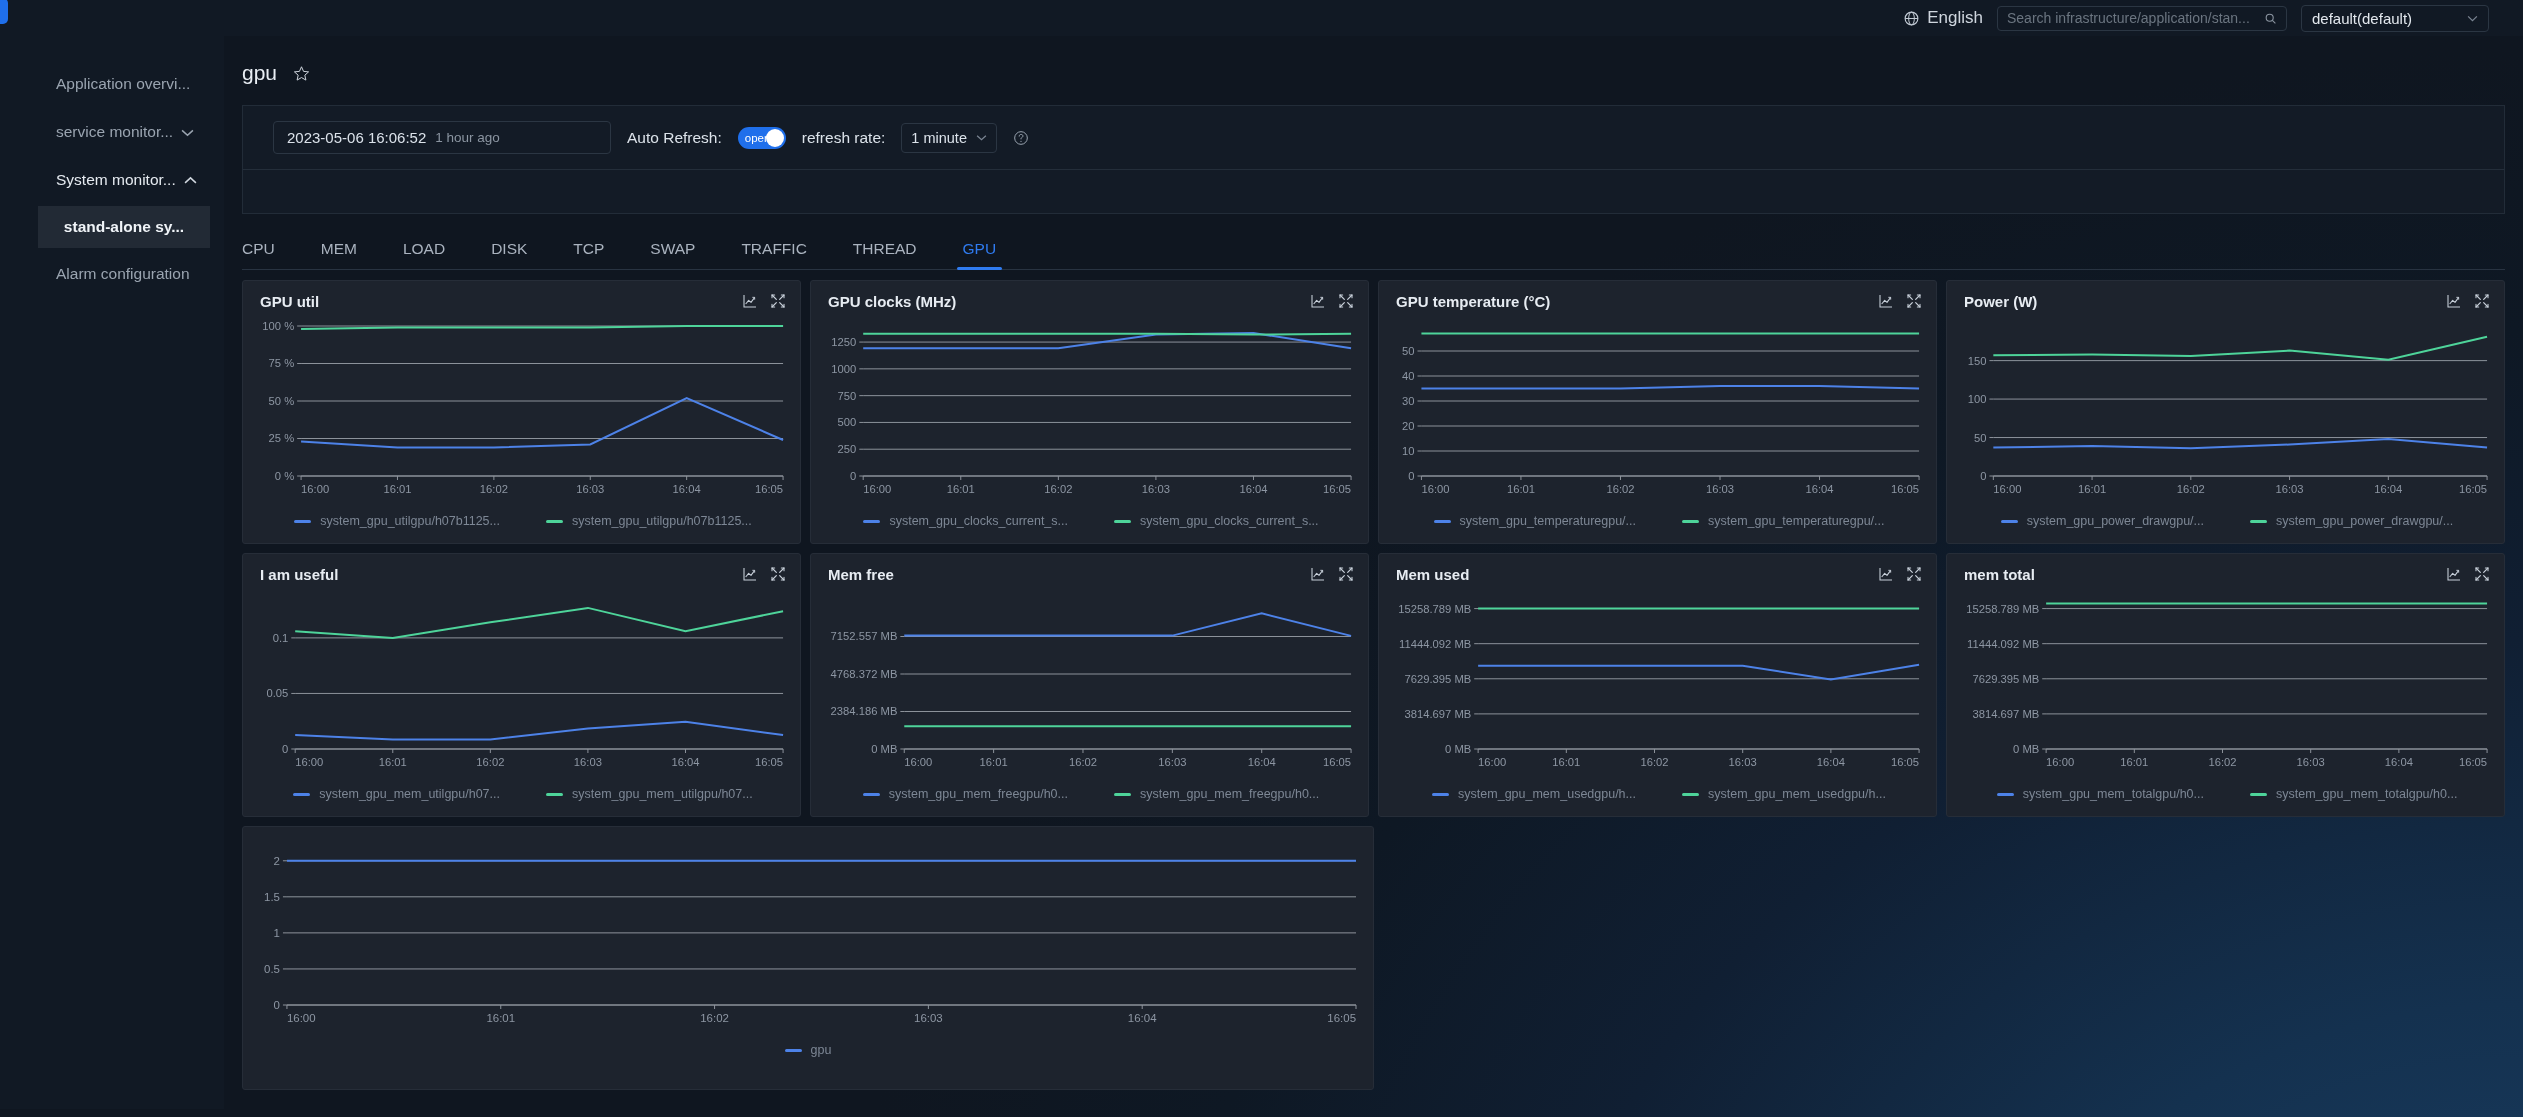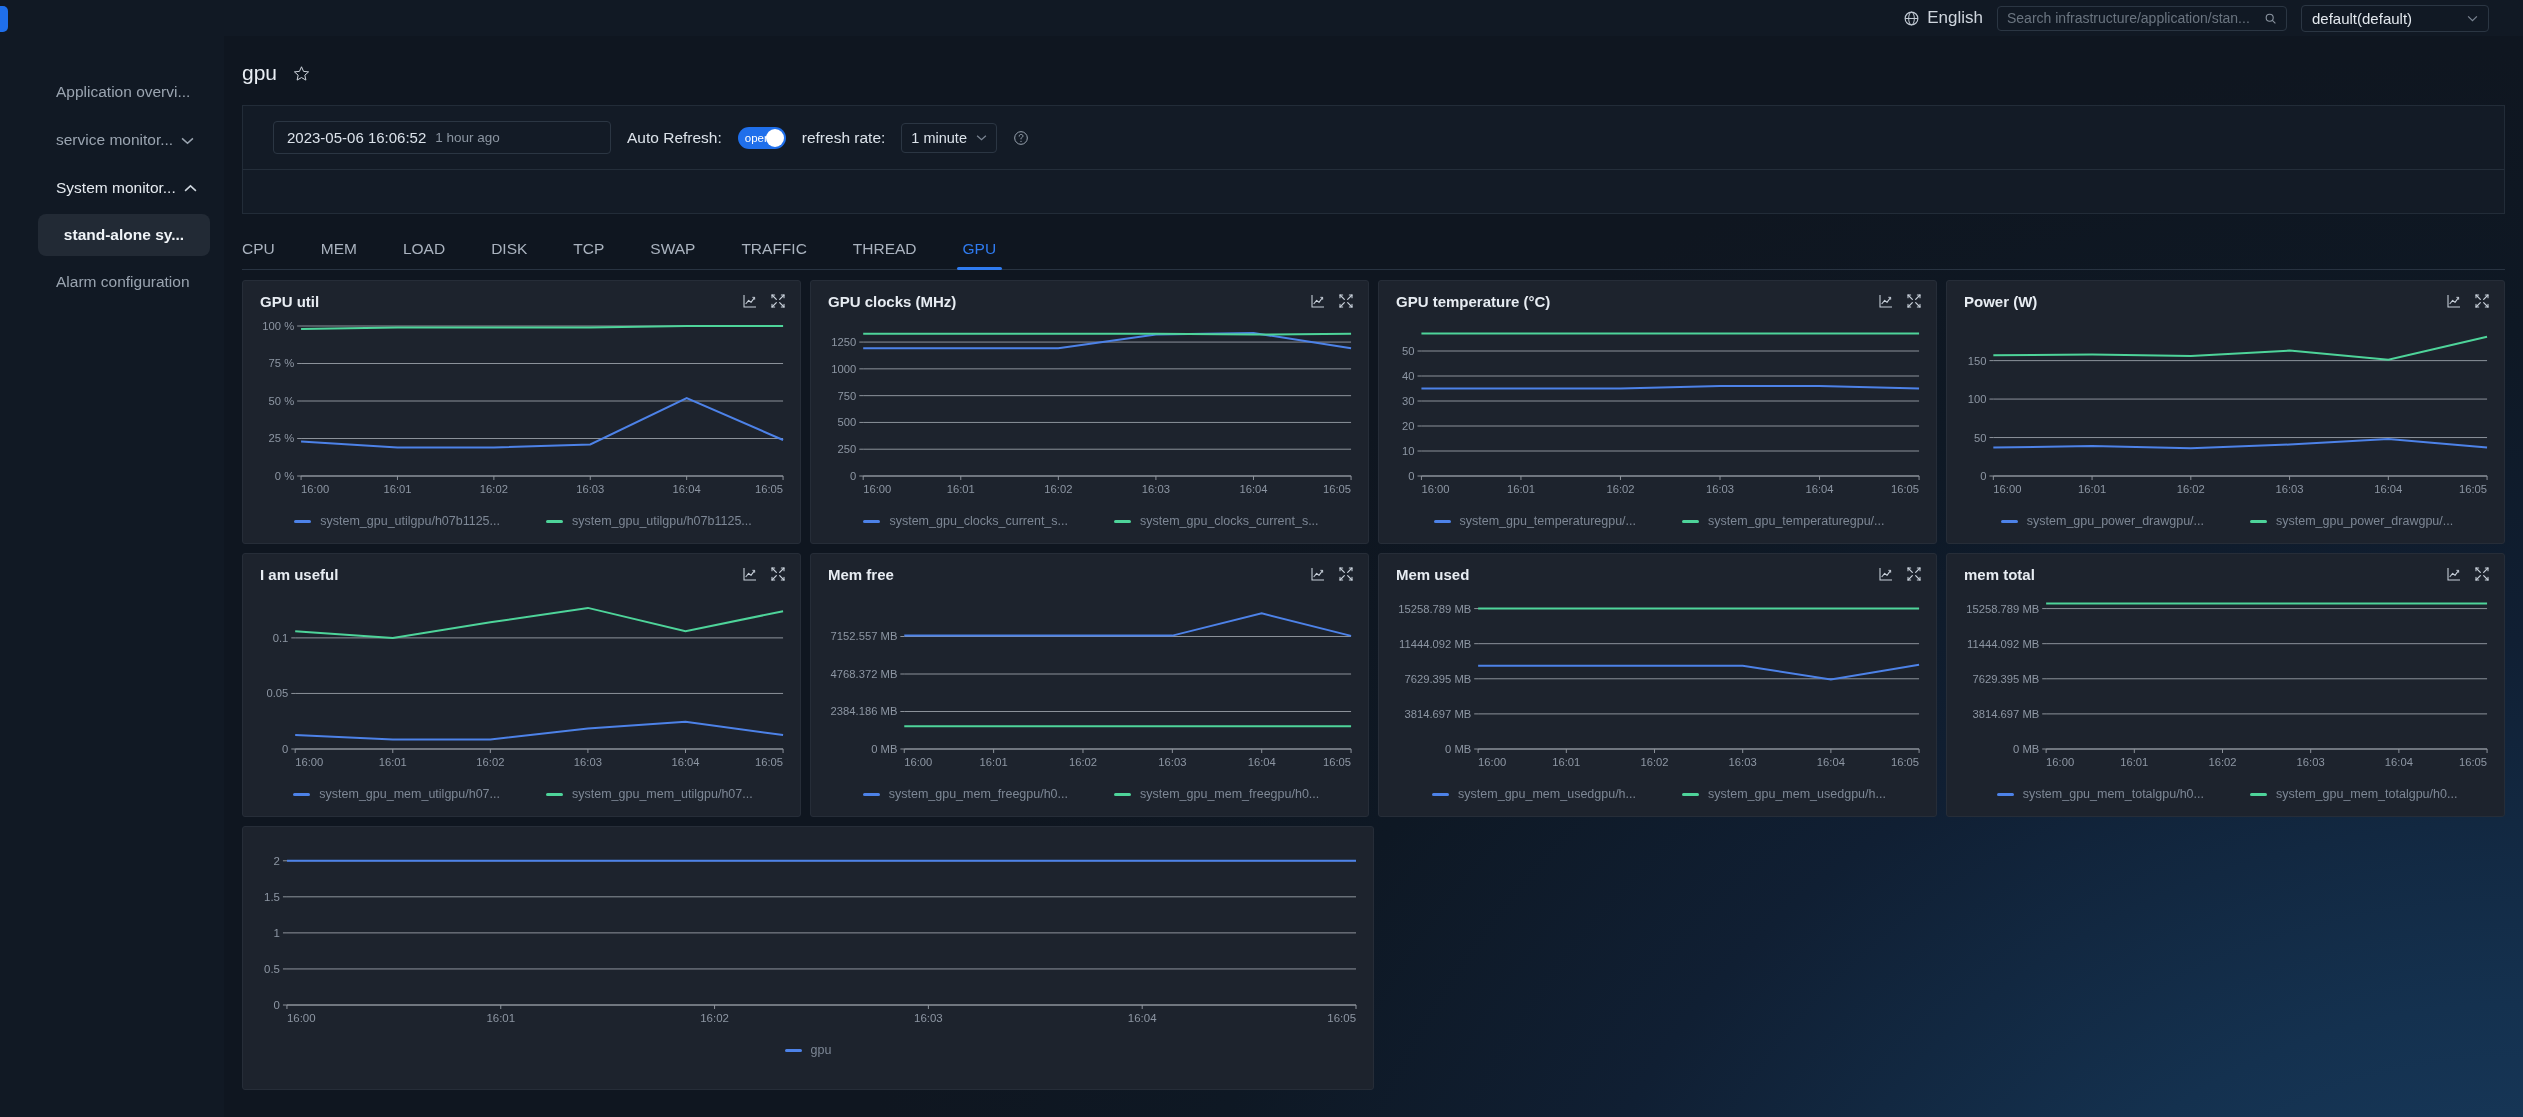--- a/index.html
+++ b/index.html
@@ -38,35 +38,35 @@
   .search-ic { width: 13px; height: 13px; flex: none; }
   .env-select {
     width: 188px; height: 27px; border: 1px solid #2b3643; border-radius: 4px;
     display: flex; align-items: center; justify-content: space-between;
     padding: 0 10px; color: #e3e8ee; font-size: 15px;
   }
   .caret { width: 11px; height: 7px; display:block; }
 
   
   .sidebar {
-    position: absolute; left: 0; top: 36px; width: 224px; height: 1081px;
+    position: absolute; left: 0; top: 28px; width: 224px; height: 1081px;
     background: #111924;
   }
   .logo-nub {
     position: absolute; left: -8px; top: -30px; width: 16px; height: 26px;
     background: #1f6feb; border-radius: 5px;
   }
   .nav-item {
     height: 48px; display: flex; align-items: center; gap: 8px;
     padding-left: 56px; color: #9aa4b0; font-size: 15.5px;
   }
   .nav-item.strong { color: #e6ebf1; }
   .nav-item .chev { width: 13px; height: 9px; flex: none; }
   .nav-sub {
-    margin: 2px 14px 2px 38px; height: 42px; border-radius: 8px;
+    margin: 2px 14px 2px 38px; height: 42px; border-radius: 0;
     background: #222a35; display: flex; align-items: center;
     justify-content: center; color: #f0f4f8; font-size: 15.5px; font-weight: bold;
   }
   .nav-spacer-1 { height: 32px; }
 
   
   .main { position: absolute; left: 224px; top: 36px; width: 2299px; height: 1081px; }
   .page-title-row { display: flex; align-items: center; gap: 16px; padding: 25px 0 0 18px; }
   .page-title { font-size: 21px; color: #e9eef4; }
   .star-ic { width: 17px; height: 17px; display:block; }

